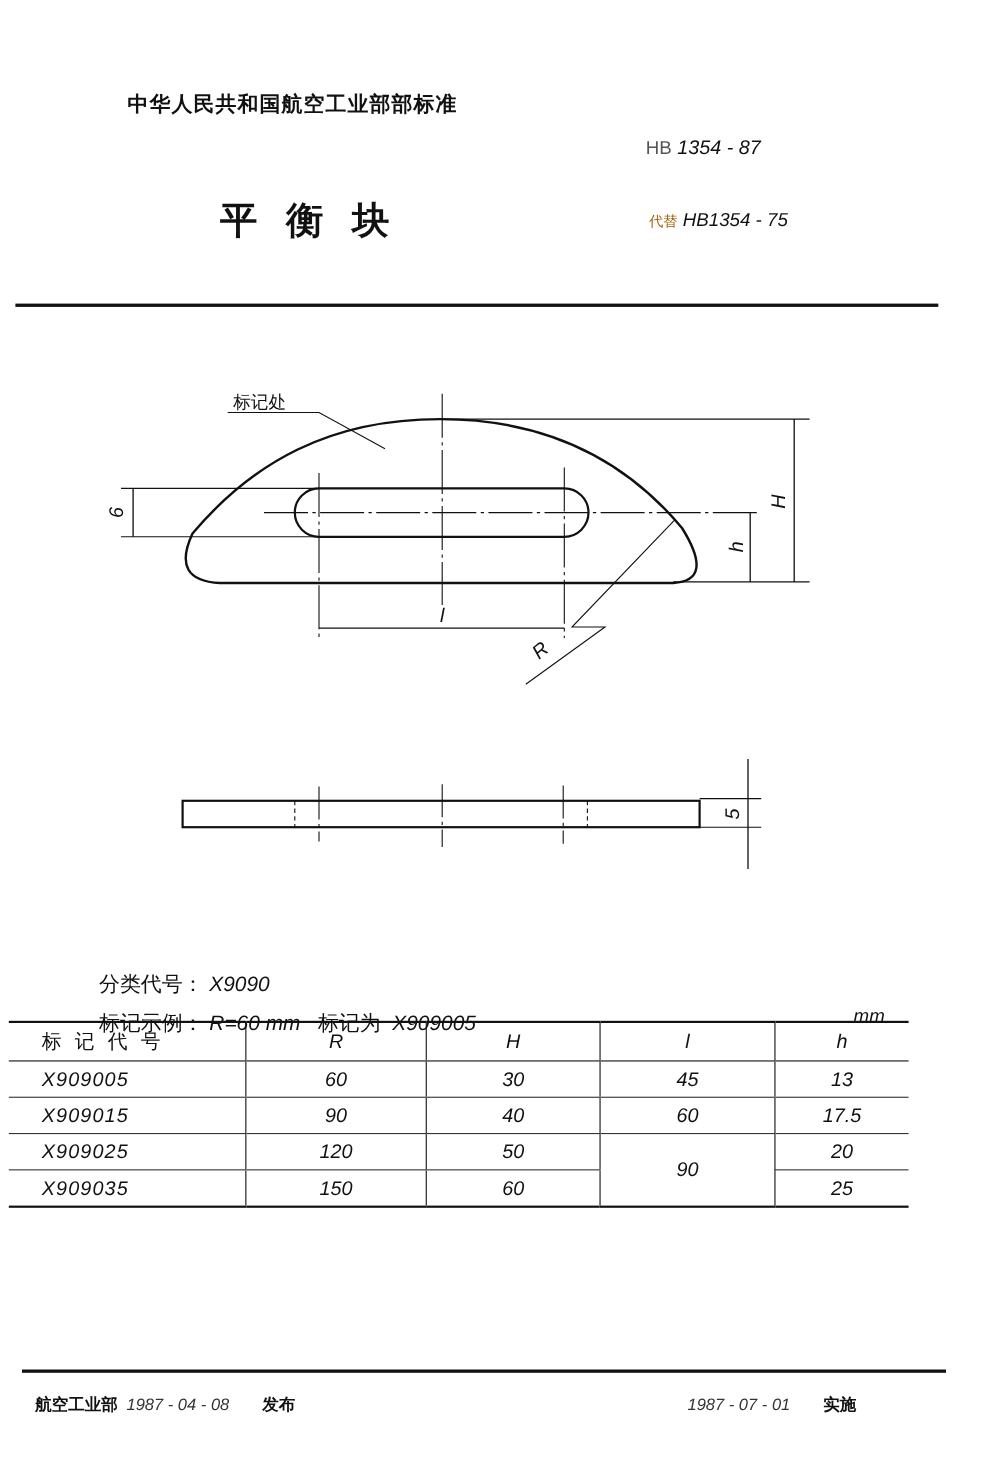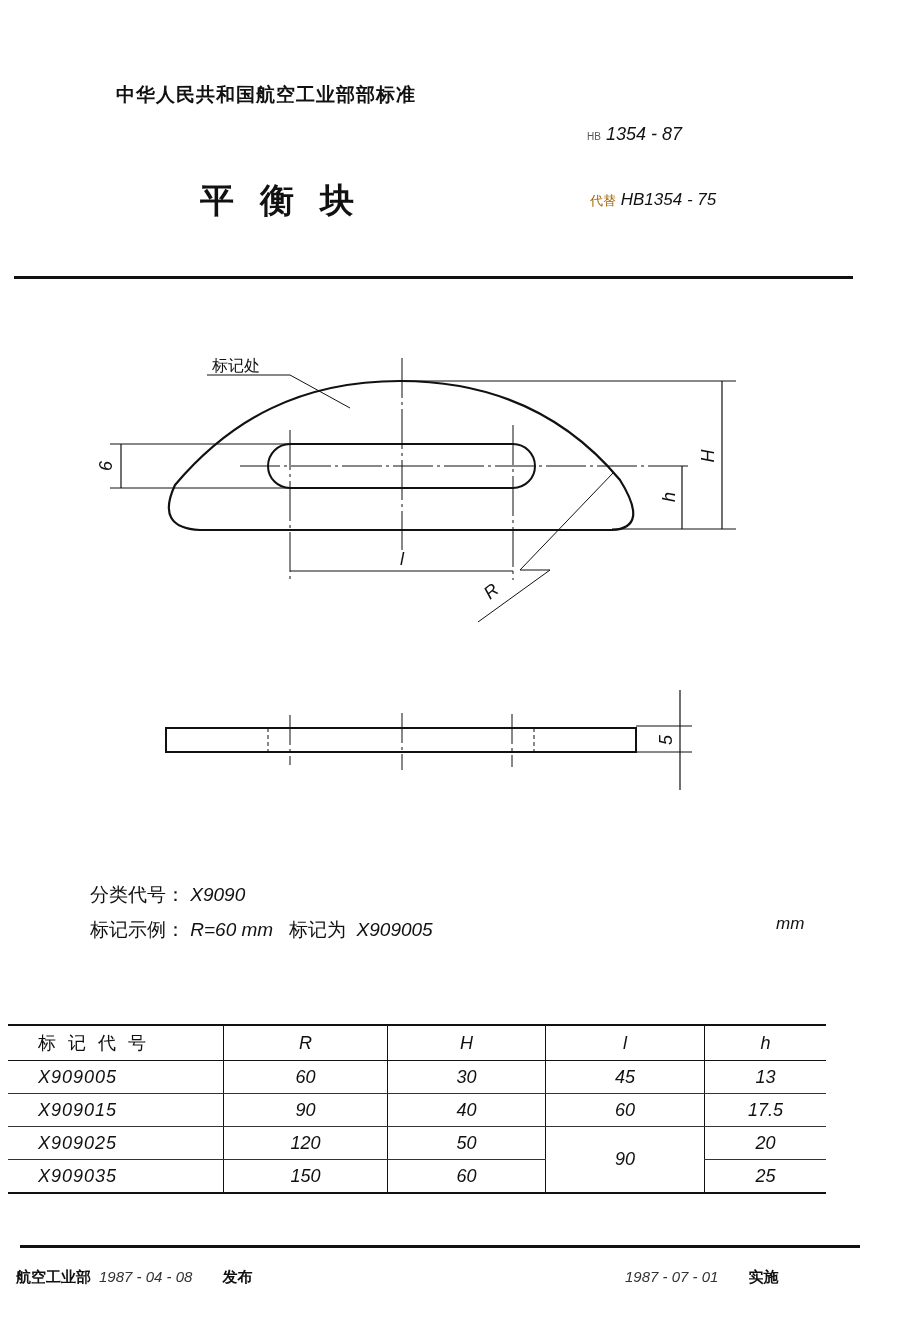--- a/index.html
+++ b/index.html
@@ -1,43 +1,43 @@
 <!DOCTYPE html>
 <html><head>
 <meta charset="utf-8">
 <style>
   html, body { margin: 0; padding: 0; background: #ffffff; }
   body { width: 913px; height: 1335px; position: relative; overflow: hidden;
          font-family: "DejaVu Sans", sans-serif; color: #111; }
   .abs { position: absolute; }
   .org-title { left: 116px; top: 82px; font-size: 19px; font-weight: bold; letter-spacing: 1px; }
   .std-no { left: 587px; top: 124px; font-size: 18px; font-style: italic; font-family: "Liberation Sans", sans-serif; }
-  .std-no .pre { font-style: normal; font-size: 10px; color: #555; }
+  .std-no .pre { font-style: normal; font-size: 17px; color: #555; }
   .doc-title { left: 200px; top: 178px; font-size: 34px; font-family: "DejaVu Serif", serif; font-weight: bold; letter-spacing: 26px; }
   .replaces { left: 590px; top: 190px; font-size: 17px; font-style: italic; font-family: "Liberation Sans", sans-serif; }
   .replaces .pre { font-style: normal; font-size: 13px; color: #a16207; }
   .rule { background: #111; height: 3px; }
   .rule-top { left: 14px; top: 276px; width: 839px; }
   .rule-bottom { left: 20px; top: 1245px; width: 840px; }
   svg.drawing { position: absolute; left: 0; top: 0; }
   .info { left: 90px; font-size: 19px; font-style: italic; font-family: "Liberation Sans", sans-serif; }
   .info-1 { top: 882px; }
   .info-2 { top: 917px; }
   .unit { left: 776px; top: 914px; font-size: 17px; font-style: italic; font-family: "Liberation Sans", sans-serif; }
-  table.spec { position: absolute; left: 8px; top: 1024px; width: 818px; border-collapse: collapse;
+  table.spec { position: absolute; left: 8px; top: 928px; width: 818px; border-collapse: collapse;
                font-family: "Liberation Sans", sans-serif; font-style: italic; font-size: 18px; }
   table.spec th, table.spec td { text-align: center; height: 32px; padding: 0; font-weight: normal; }
   table.spec th { border-top: 2px solid #111; border-bottom: 1.5px solid #111; height: 34px; }
   table.spec td { border-bottom: 1.5px solid #333; }
   table.spec tr:last-child td { border-bottom: 2px solid #111; }
   table.spec th + th, table.spec td + td { border-left: 1.5px solid #111; }
   table.spec .code { text-align: left; padding-left: 30px; letter-spacing: 1px; }
   table.spec th.code { letter-spacing: 12px; }
   .footer { top: 1268px; font-size: 15px; }
-  .footer-left { left: 16px; }
+  .footer-left { left: 32px; }
   .footer-right { left: 625px; }
   .footer b { font-weight: bold; font-style: normal; }
   .footer .date { font-style: italic; font-family: "Liberation Sans", sans-serif; color: #333; margin: 0 30px 0 8px; font-size: 15px; }
   .dim-label { font-family: "Liberation Sans", sans-serif; font-style: italic; font-size: 18px; }
 </style>
 </head>
 <body>
 
 <div class="abs org-title">中华人民共和国航空工业部部标准</div>
 

